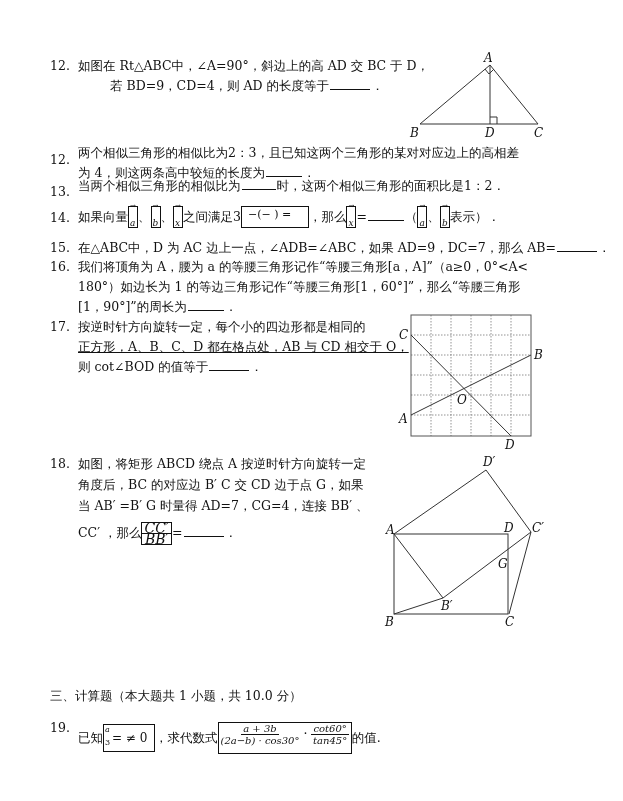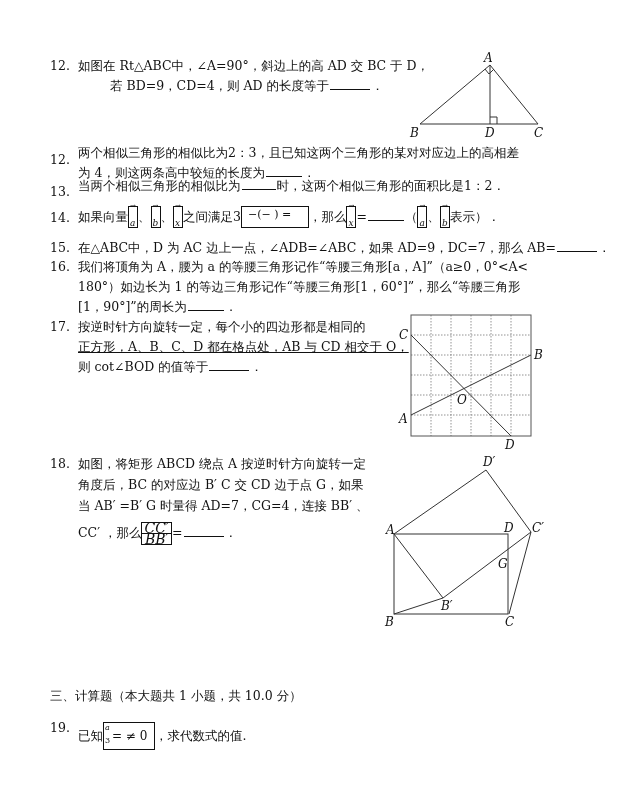--- a/index.html
+++ b/index.html
@@ -124,14 +124,24 @@
 </svg>
 
 <div class="abs" style="left:50px;top:688px;">三、计算题（本大题共 1 小题，共 10.0 分）</div>
 
 <div class="num" style="top:720px;">19.</div>
 <div class="line" style="top:713px;margin-top:9px;">
   <span>已知</span><span class="box" style="width:50px;height:26px;font-size:10px;">
     <span class="it" style="position:absolute;left:1px;top:0px;font-size:8px;">a</span>
     <span style="position:absolute;left:1px;top:13px;font-size:8px;">3</span>
     <span style="position:absolute;left:8px;top:6px;font-size:12px;">= ≠ 0</span>
-  </span><span>，求代数式</span><span>的值.</span>
+  </span><span>，求代数式</span><span class="box" style="height:30px;padding:0 2px;white-space:nowrap;">
+    <span class="frac" style="font-style:italic;">
+        <span class="n">a + 3b</span>
+        <span>(2a−b) · cos30°</span>
+      </span>
+    <span>·</span>
+    <span class="frac" style="font-style:italic;">
+        <span class="n">cot60°</span>
+        <span>tan45°</span>
+      </span>
+  </span><span>的值.</span>
 </div>
 
 </body></html>

